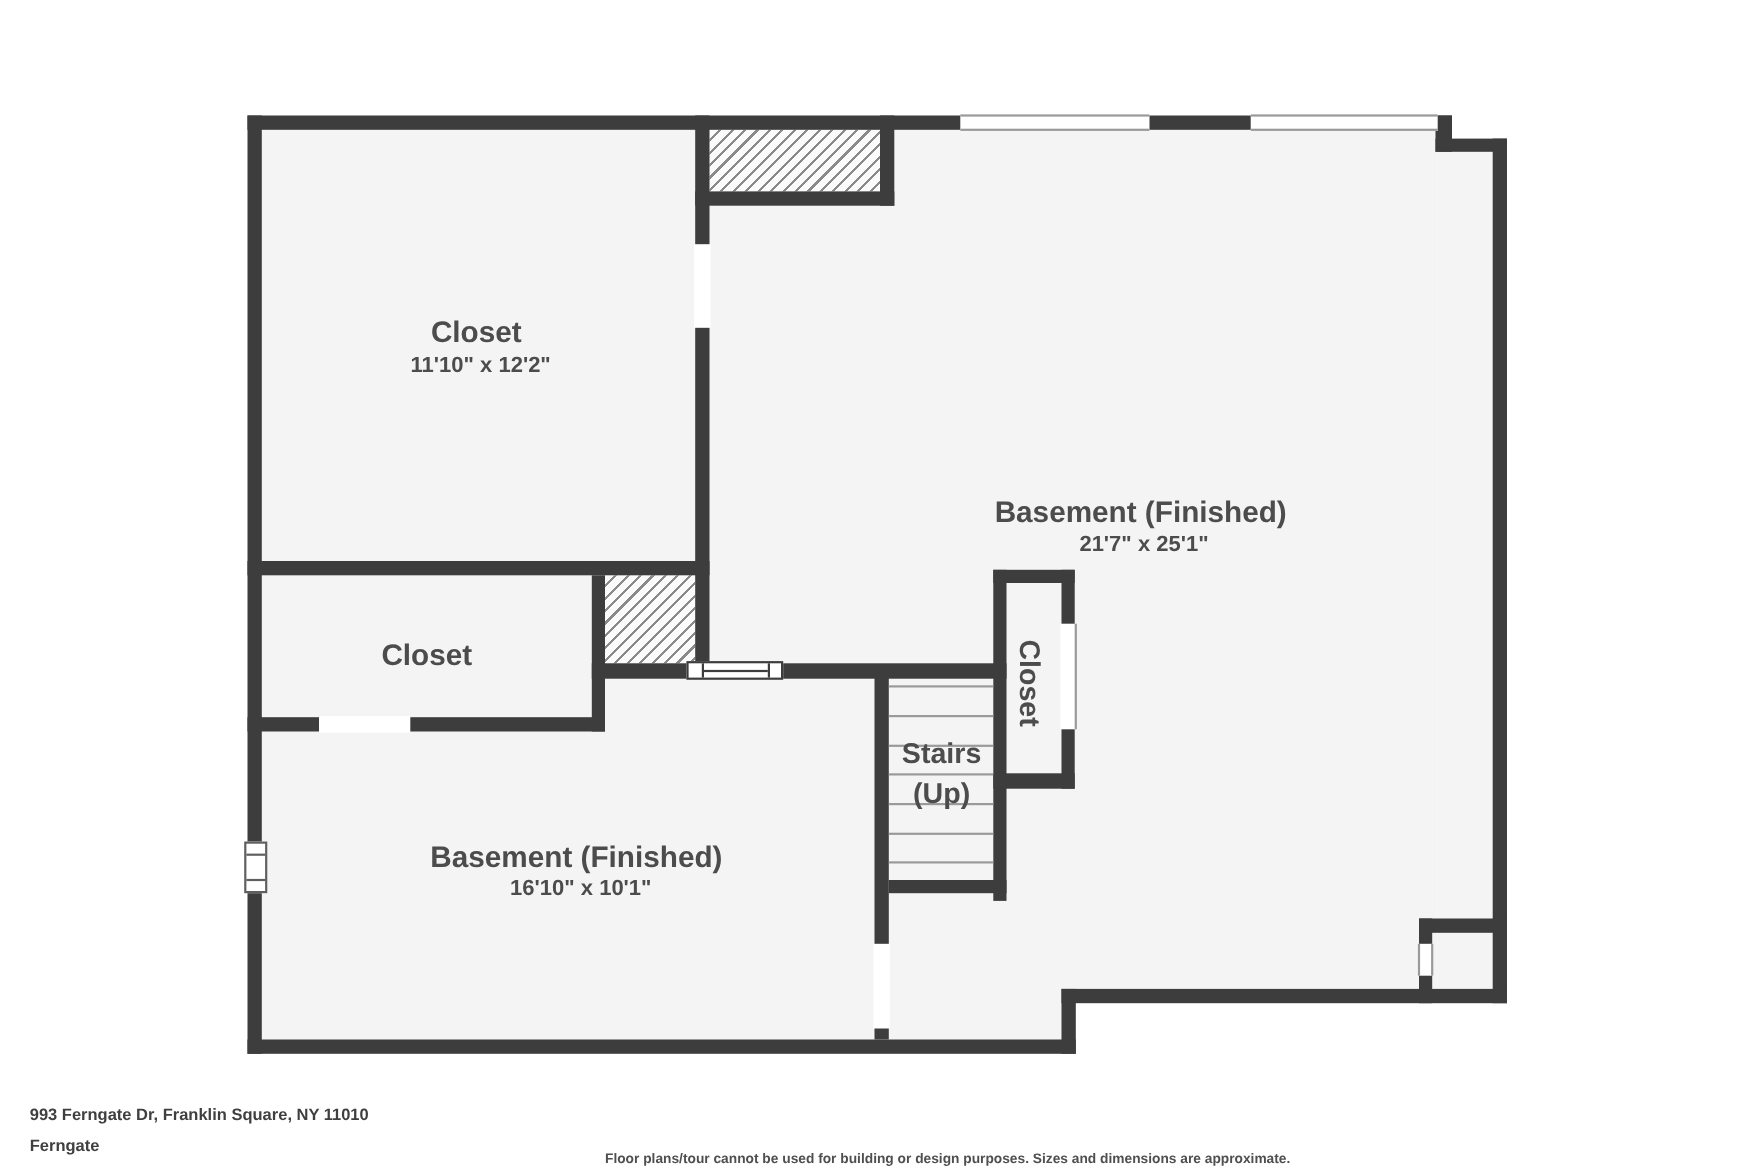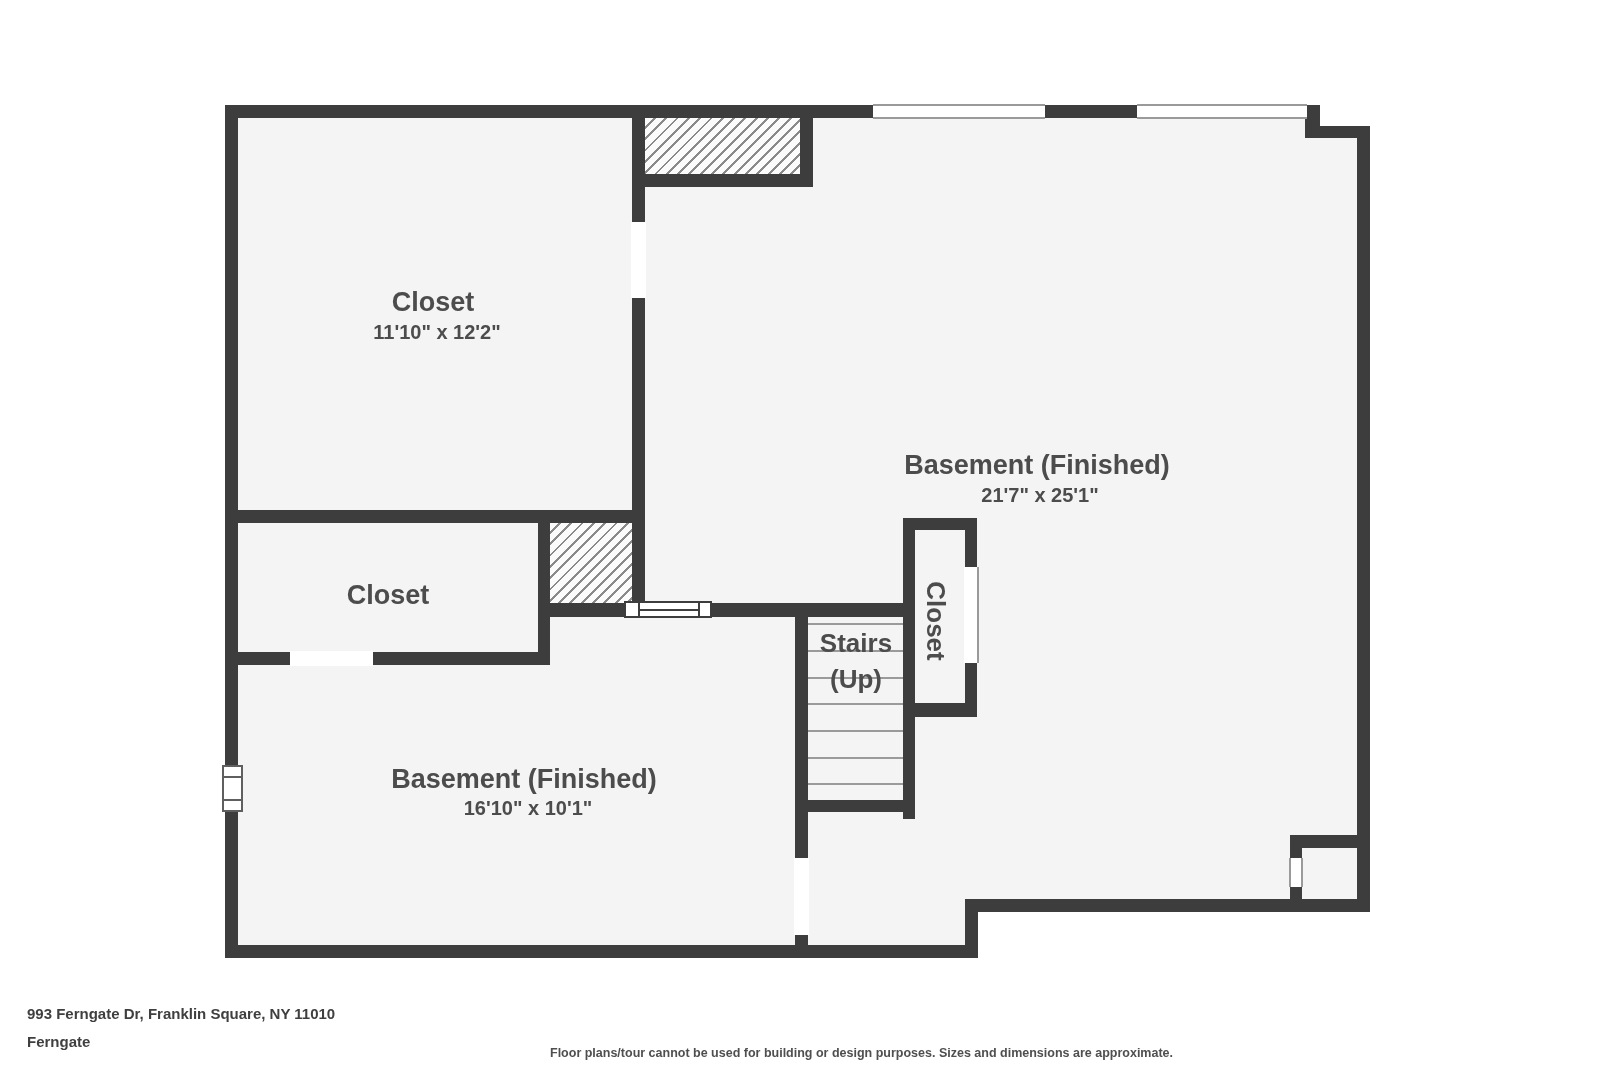--- a/index.html
+++ b/index.html
@@ -103,21 +103,21 @@
   <div class="tread" style="left:808px;top:783px;width:95px;"></div>
 
   <div class="room-label room-title" style="left:433px;top:303px;">Closet</div>
   <div class="room-label room-dims" style="left:437px;top:332px;">11'10" x 12'2"</div>
 
   <div class="room-label room-title" style="left:1037px;top:466px;">Basement (Finished)</div>
   <div class="room-label room-dims" style="left:1040px;top:495px;">21'7" x 25'1"</div>
 
   <div class="room-label room-title" style="left:388px;top:596px;">Closet</div>
 
-  <div class="room-label stairs-label" style="left:856px;top:661px;">
+  <div class="room-label stairs-label" style="left:856px;top:703px;">
     <div>Stairs</div>
     <div>(Up)</div>
   </div>
 
   <div class="room-label room-title vertical" style="left:936px;top:621px;font-size:26px;">Closet</div>
 
   <div class="room-label room-title" style="left:524px;top:780px;">Basement (Finished)</div>
   <div class="room-label room-dims" style="left:528px;top:808px;">16'10" x 10'1"</div>
 
   <div class="footer-text" style="left:27px;top:1005px;">993 Ferngate Dr, Franklin Square, NY 11010</div>

